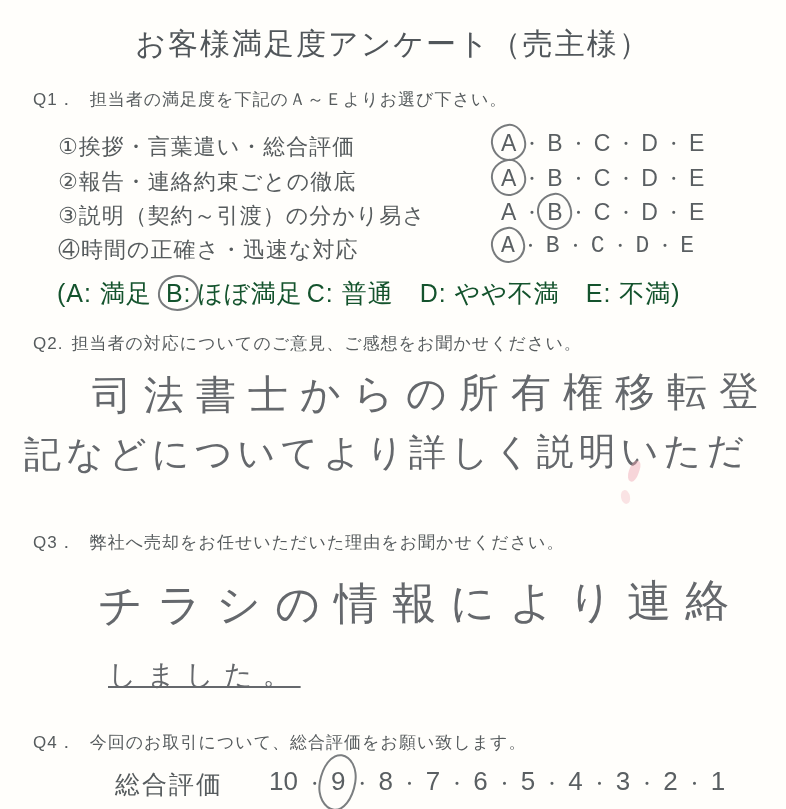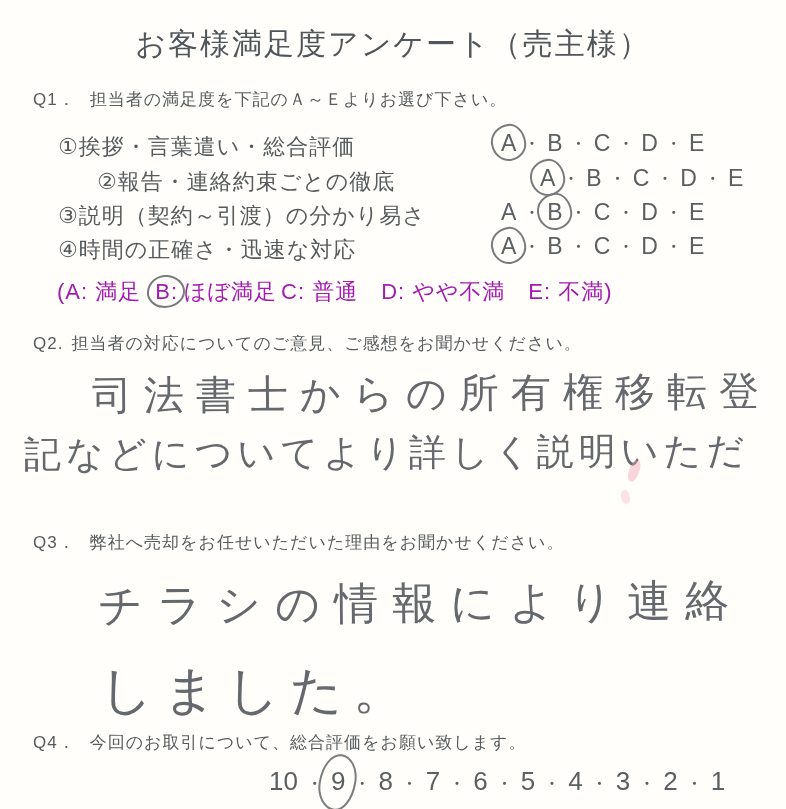--- a/index.html
+++ b/index.html
@@ -27,35 +27,35 @@
   .itemlabel{display:inline-block;}
   .opts{position:absolute;left:442px;top:-2px;display:flex;align-items:center;}
   .opt{font-size:23px;color:#5a5f62;padding:0 1px;}
   .sep{font-size:19px;color:#5a5f62;margin:0 4px;}
   .opt.circled{position:relative;}
   .opt.circled::after{
     content:"";position:absolute;left:-9px;right:-8px;top:-6px;bottom:-4px;
     border:2px solid #787b7d;border-radius:55% 45% 50% 50% / 48% 55% 45% 52%;
     transform:rotate(-7deg);
   }
-  .legend{font-size:22px;letter-spacing:1px;color:#a21caf;}
+  .legend{font-size:25px;letter-spacing:1px;color:#14532d;}
   .legend .circled-b{position:relative;margin-left:14px;margin-right:6px;display:inline-block;}
   .legend .circled-b::after{
     content:"";position:absolute;left:-8px;right:-7px;top:-4px;bottom:-3px;
     border:2px solid #787b7d;border-radius:50% 50% 55% 45% / 55% 48% 52% 45%;
     transform:rotate(4deg);
   }
   .legend .lgap{margin-left:4px;}
   
   .hw{color:#65686c;font-family:"DejaVu Sans","Liberation Sans",sans-serif;font-weight:400;}
   .hw1{left:92px;top:366px;font-size:40px;letter-spacing:12px;transform:rotate(-0.4deg);}
   .hw2{left:24px;top:428px;font-size:37px;letter-spacing:5px;transform:rotate(-0.3deg);}
   .hw3{left:40px;top:482px;font-size:33px;letter-spacing:8px;}
   .hw4{left:98px;top:574px;font-size:44px;letter-spacing:14px;transform:rotate(-0.5deg);}
-  .hw5{left:100px;top:656px;font-size:52px;letter-spacing:10px;}
+  .hw5{left:108px;top:656px;font-size:28px;letter-spacing:10px;text-decoration:underline;}
   .crossed{position:relative;display:inline-block;font-size:36px;}
   
   .scalelabel{left:115px;top:768px;font-size:25px;letter-spacing:2px;}
   .scale{left:268px;top:766px;display:flex;align-items:flex-end;}
   .num{font-size:26px;color:#5a5f62;padding:0 1px;}
   .scale .sep{margin:0 6px;}
   .num.circled-num{position:relative;}
   .num.circled-num::after{
     content:"";position:absolute;left:-11px;right:-10px;top:-12px;bottom:-14px;
     border:2px solid #7b7e80;border-radius:50% 50% 48% 52% / 55% 45% 55% 45%;
@@ -84,21 +84,21 @@
         <span class="sep">・</span>
         <span class="opt">B</span>
         <span class="sep">・</span>
         <span class="opt">C</span>
         <span class="sep">・</span>
         <span class="opt">D</span>
         <span class="sep">・</span>
         <span class="opt">E</span>
       </span>
   </div>
-  <div class="abs q1row" style="top:167px;margin-left:39px;">
+  <div class="abs q1row" style="top:167px;">
     <span class="itemlabel">②報告・連絡約束ごとの徹底</span>
     <span class="opts">
         <span class="opt circled">A</span>
         <span class="sep">・</span>
         <span class="opt">B</span>
         <span class="sep">・</span>
         <span class="opt">C</span>
         <span class="sep">・</span>
         <span class="opt">D</span>
         <span class="sep">・</span>
@@ -112,21 +112,21 @@
         <span class="sep">・</span>
         <span class="opt circled">B</span>
         <span class="sep">・</span>
         <span class="opt">C</span>
         <span class="sep">・</span>
         <span class="opt">D</span>
         <span class="sep">・</span>
         <span class="opt">E</span>
       </span>
   </div>
-  <div class="abs q1row" style="top:235px;">
+  <div class="abs q1row" style="top:235px;font-family:Liberation Mono, monospace;">
     <span class="itemlabel">④時間の正確さ・迅速な対応</span>
     <span class="opts">
         <span class="opt circled">A</span>
         <span class="sep">・</span>
         <span class="opt">B</span>
         <span class="sep">・</span>
         <span class="opt">C</span>
         <span class="sep">・</span>
         <span class="opt">D</span>
         <span class="sep">・</span>
@@ -149,20 +149,21 @@
     <span class="qnum">Q3．</span><span>弊社へ売却をお任せいただいた理由をお聞かせください。</span>
   </div>
 
   <div class="abs hw hw4">チラシの情報により連絡</div>
   <div class="abs hw hw5">しました。</div>
 
   <div class="abs qheader" style="left:33px;top:731px;">
     <span class="qnum">Q4．</span><span>今回のお取引について、総合評価をお願い致します。</span>
   </div>
 
+  <div class="abs scalelabel">総合評価</div>
   <div class="abs scale">
       <span class="num">10</span>
       <span class="sep">・</span>
       <span class="num circled-num">9</span>
       <span class="sep">・</span>
       <span class="num">8</span>
       <span class="sep">・</span>
       <span class="num">7</span>
       <span class="sep">・</span>
       <span class="num">6</span>

